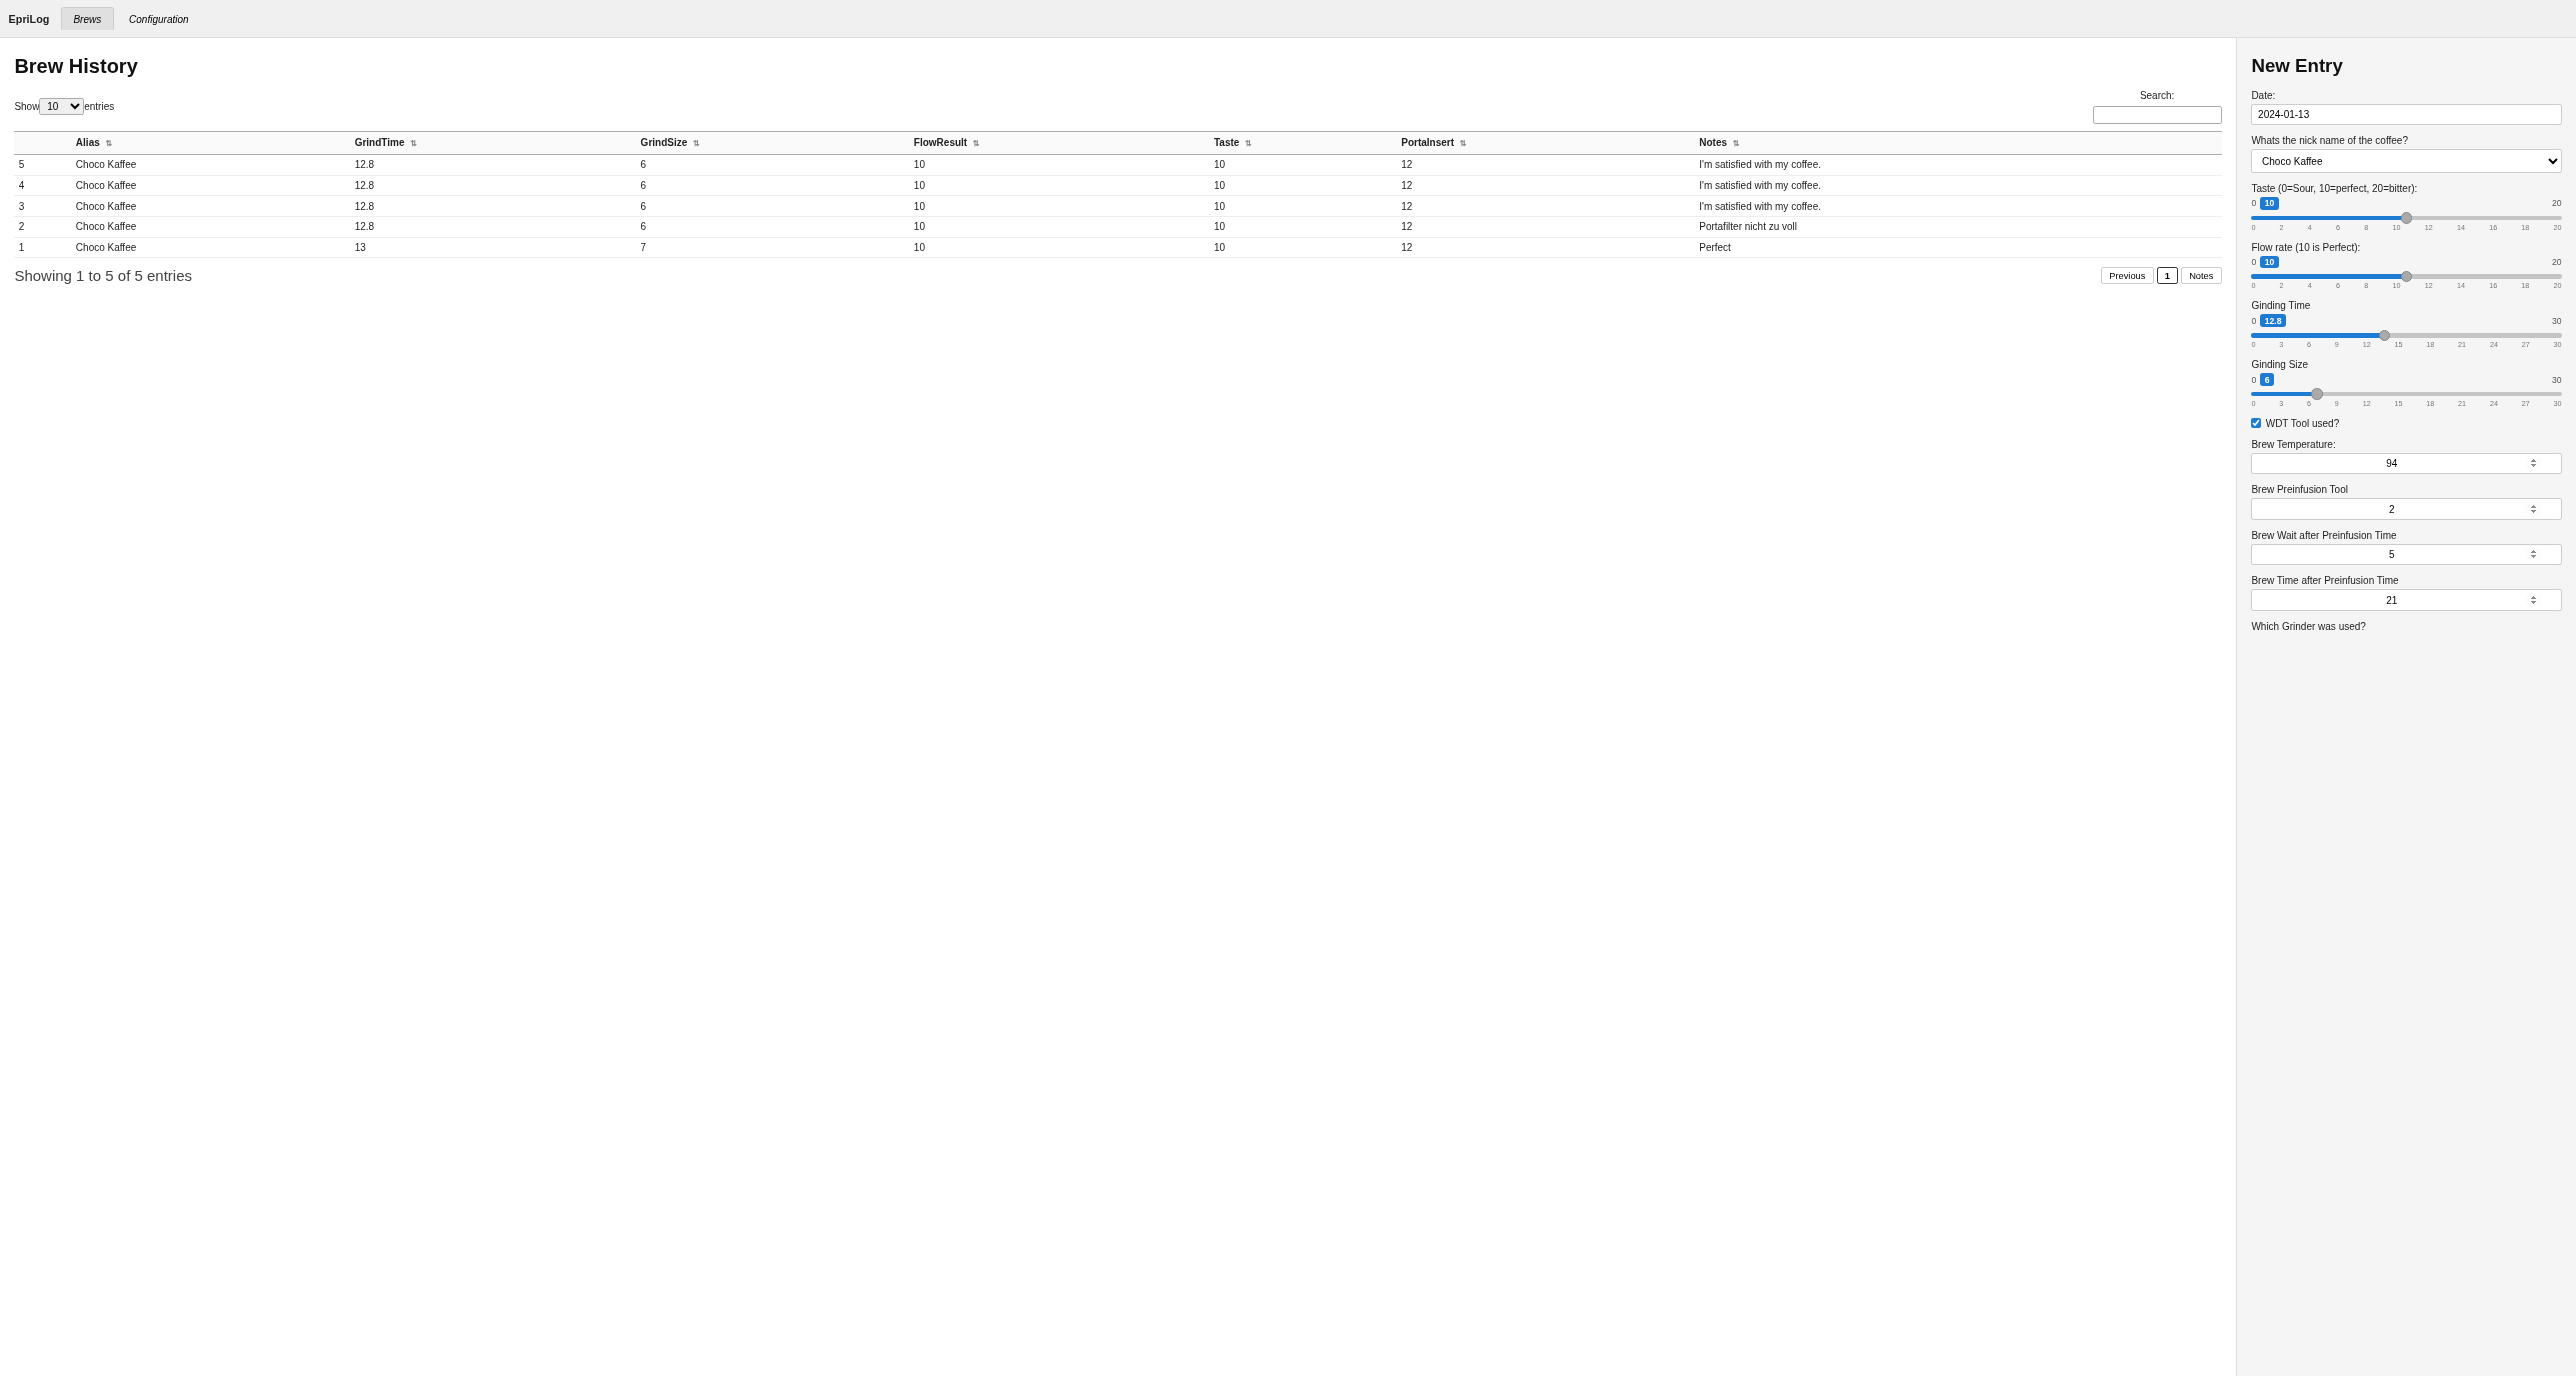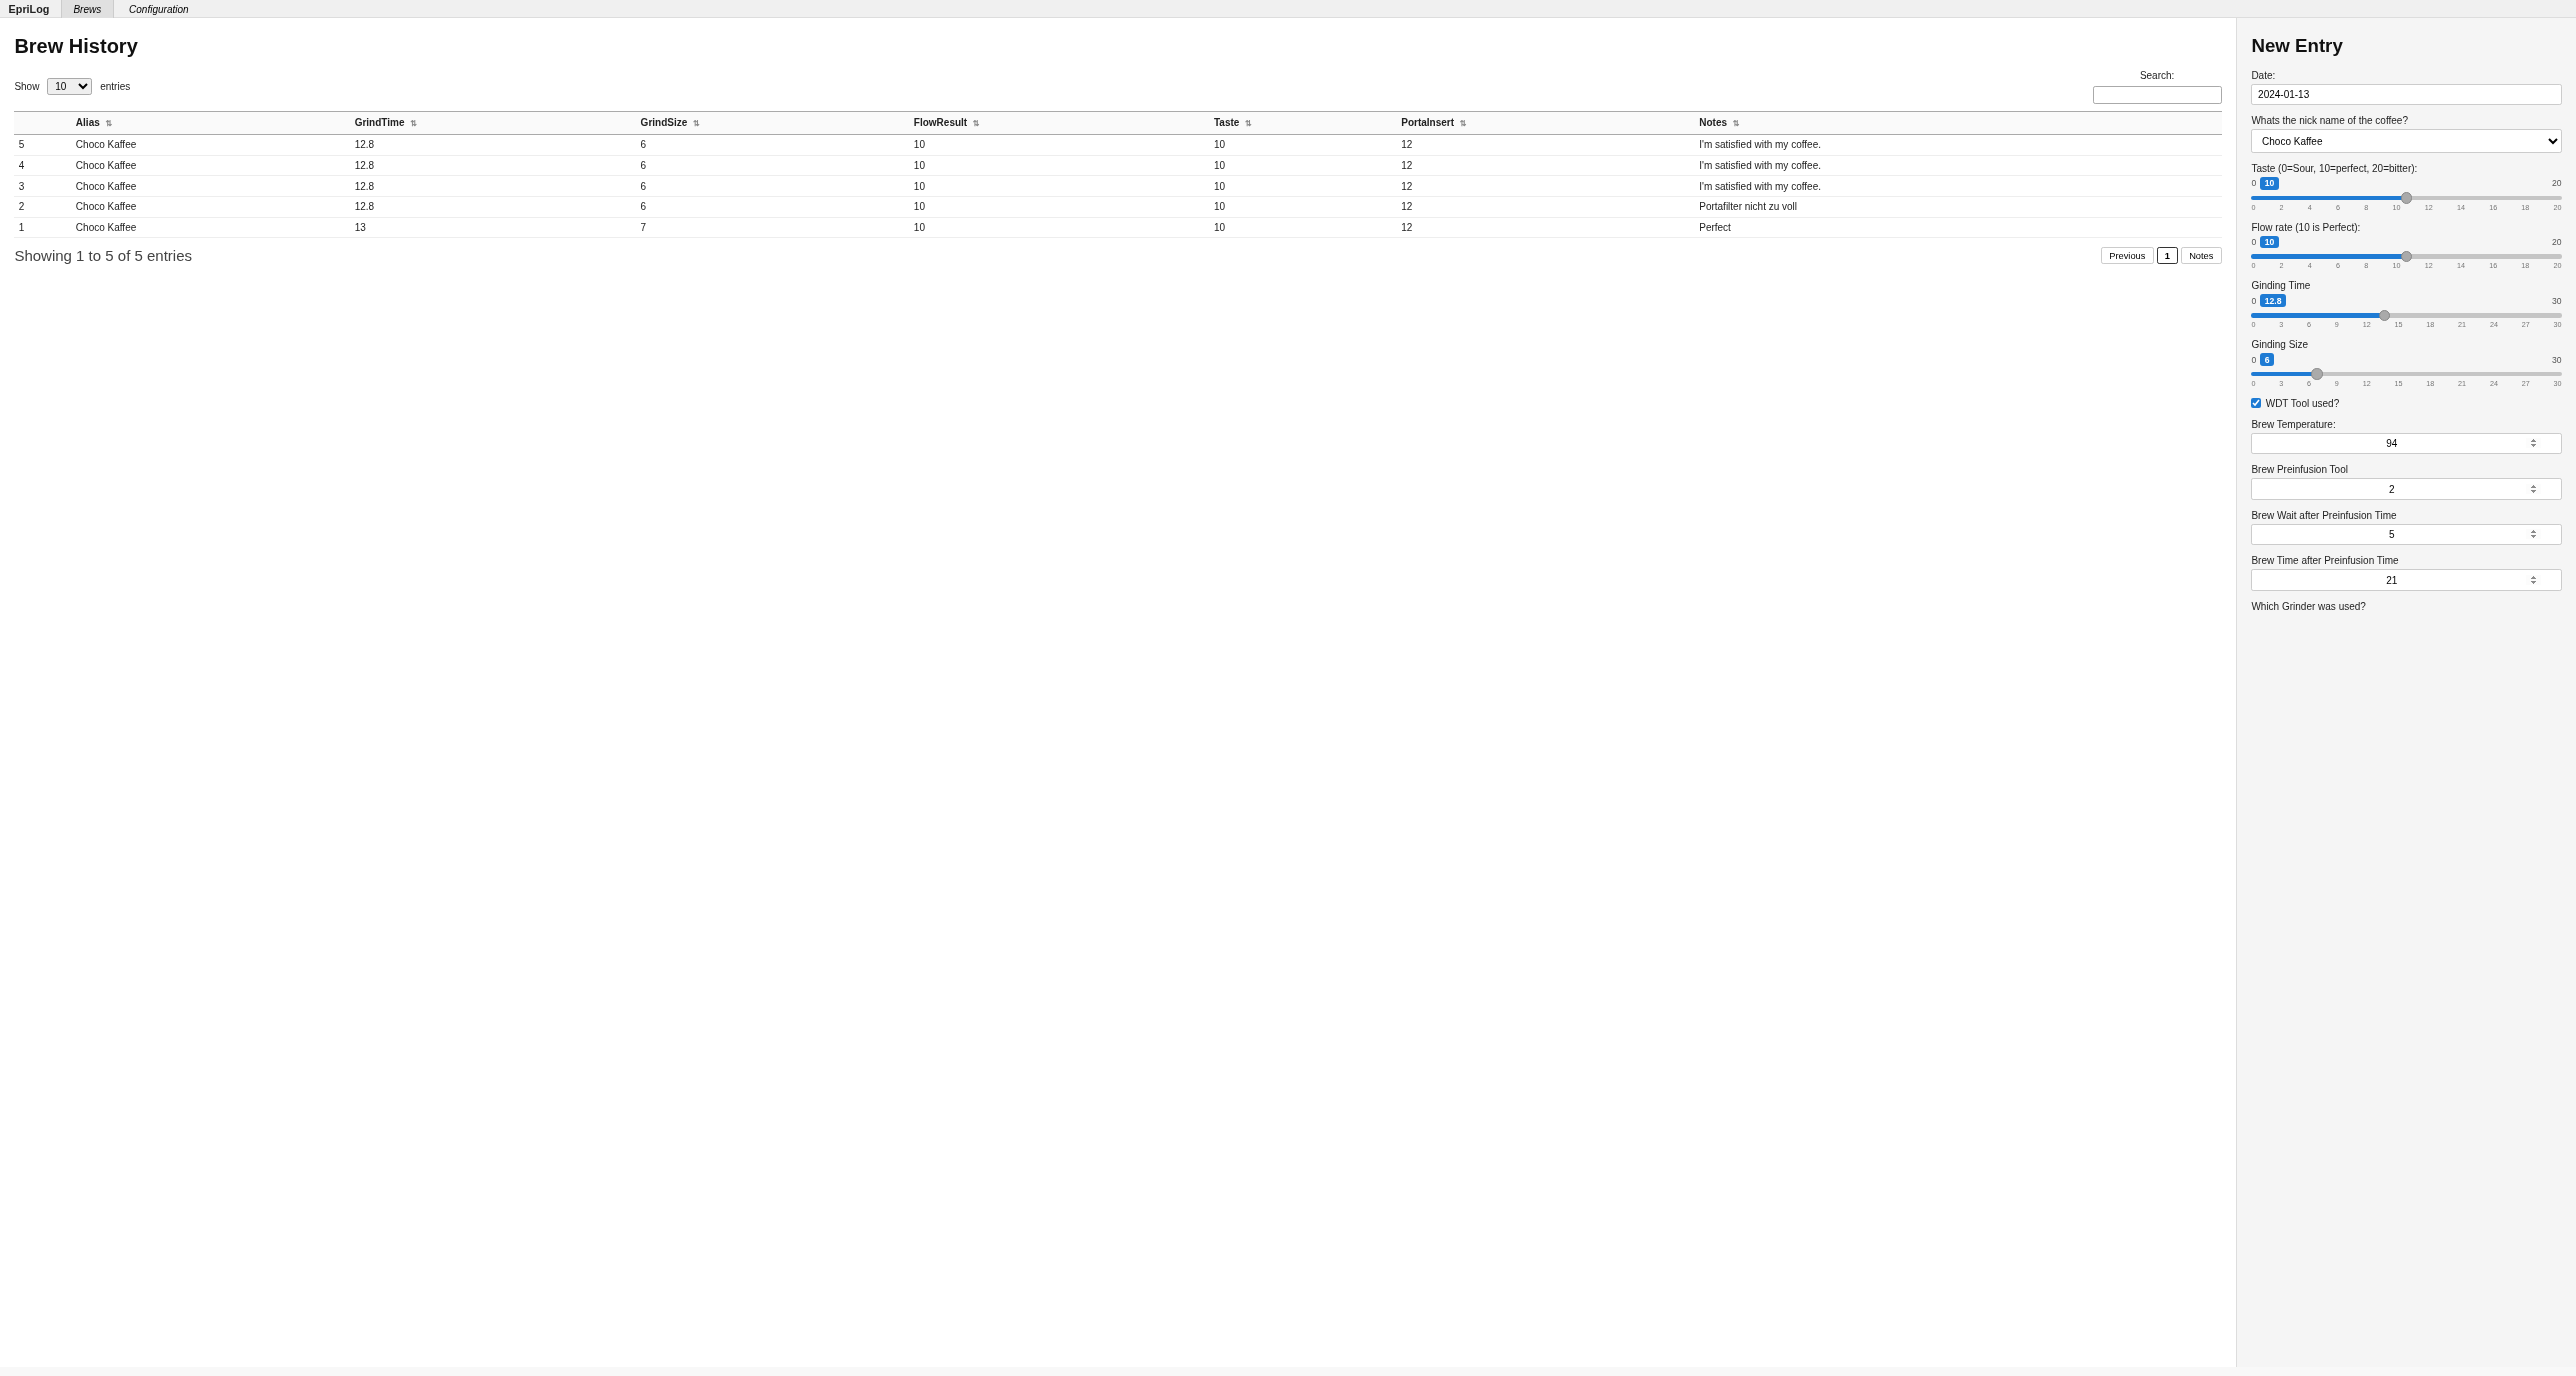--- a/index.html
+++ b/index.html
@@ -5,21 +5,21 @@
     * { box-sizing: border-box; margin: 0; padding: 0; }
     body { font-family: Arial, sans-serif; font-size: 10px; background: #f8f8f8; color: #222; }
 
     
     .top-nav {
       display: flex;
       align-items: center;
       background: #f0f0f0;
       border-bottom: 0.7px solid #ddd;
       padding: 0 8.6px;
-      height: 18px;
+      height: 38px;
     }
     .nav-brand {
       font-weight: bold;
       font-size: 10.8px;
       margin-right: 11.5px;
       color: #222;
     }
     .nav-tab {
       padding: 5.7px 11.5px;
       cursor: pointer;
@@ -62,21 +62,21 @@
     
     .table-controls {
       display: flex;
       justify-content: space-between;
       align-items: center;
       margin-bottom: 7.2px;
     }
     .show-entries {
       display: flex;
       align-items: center;
-      gap: 8px;
+      gap: 0;
       font-size: 10px;
     }
     .show-entries select {
       padding: 1.4px 2.9px;
       font-size: 10px;
       border: 0.7px solid #aaa;
       border-radius: 2.2px;
     }
     .search-row {
       display: flex;

